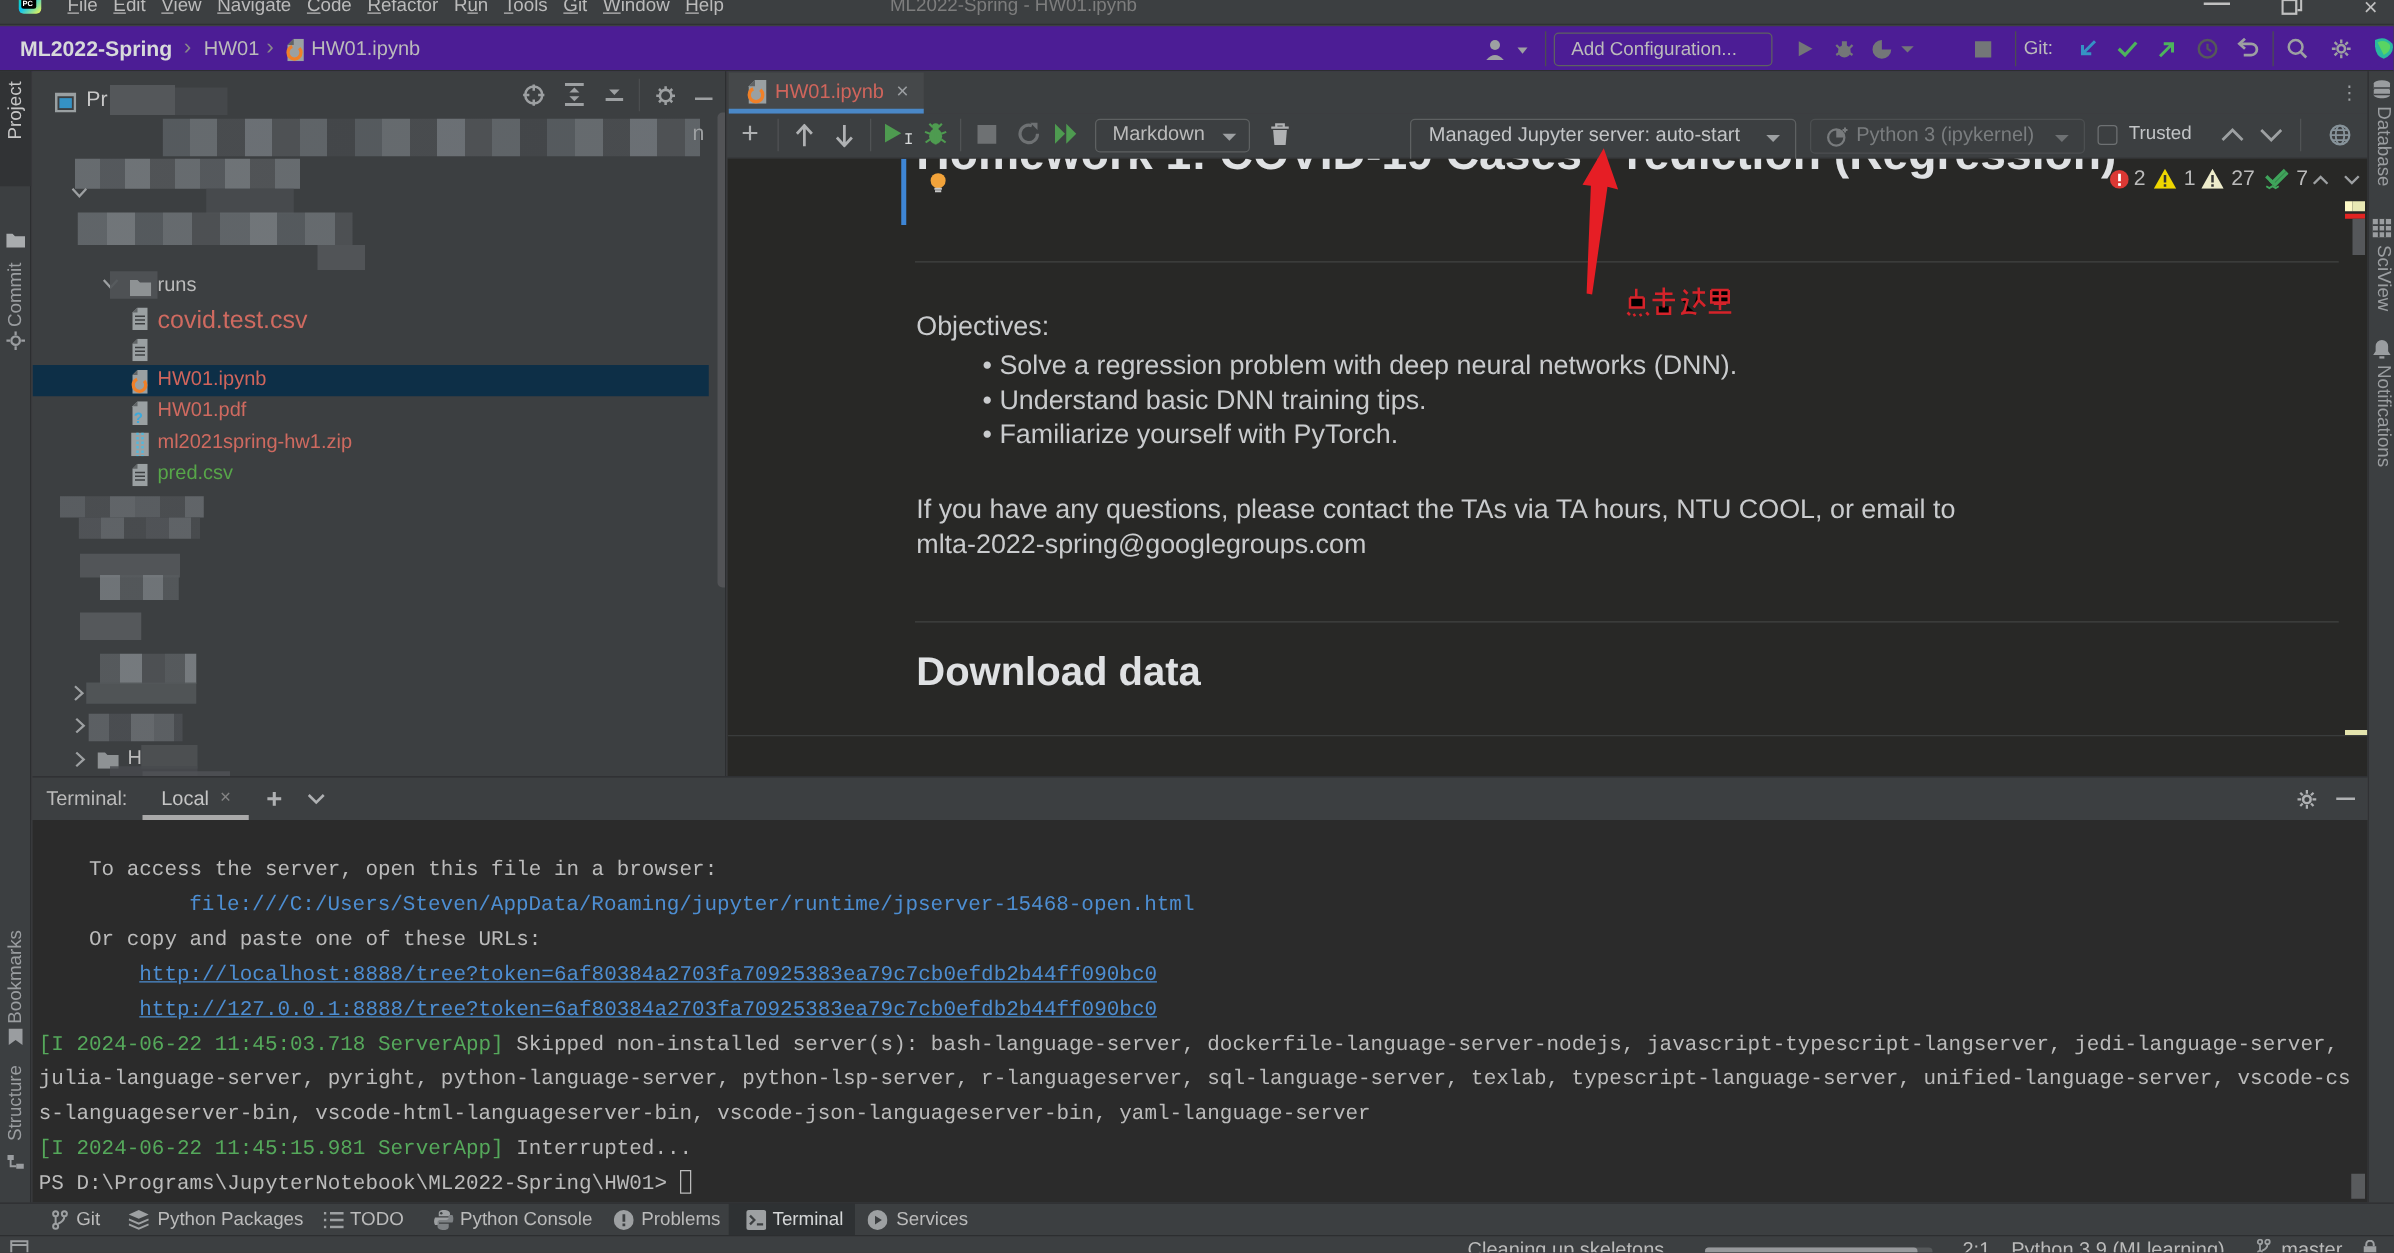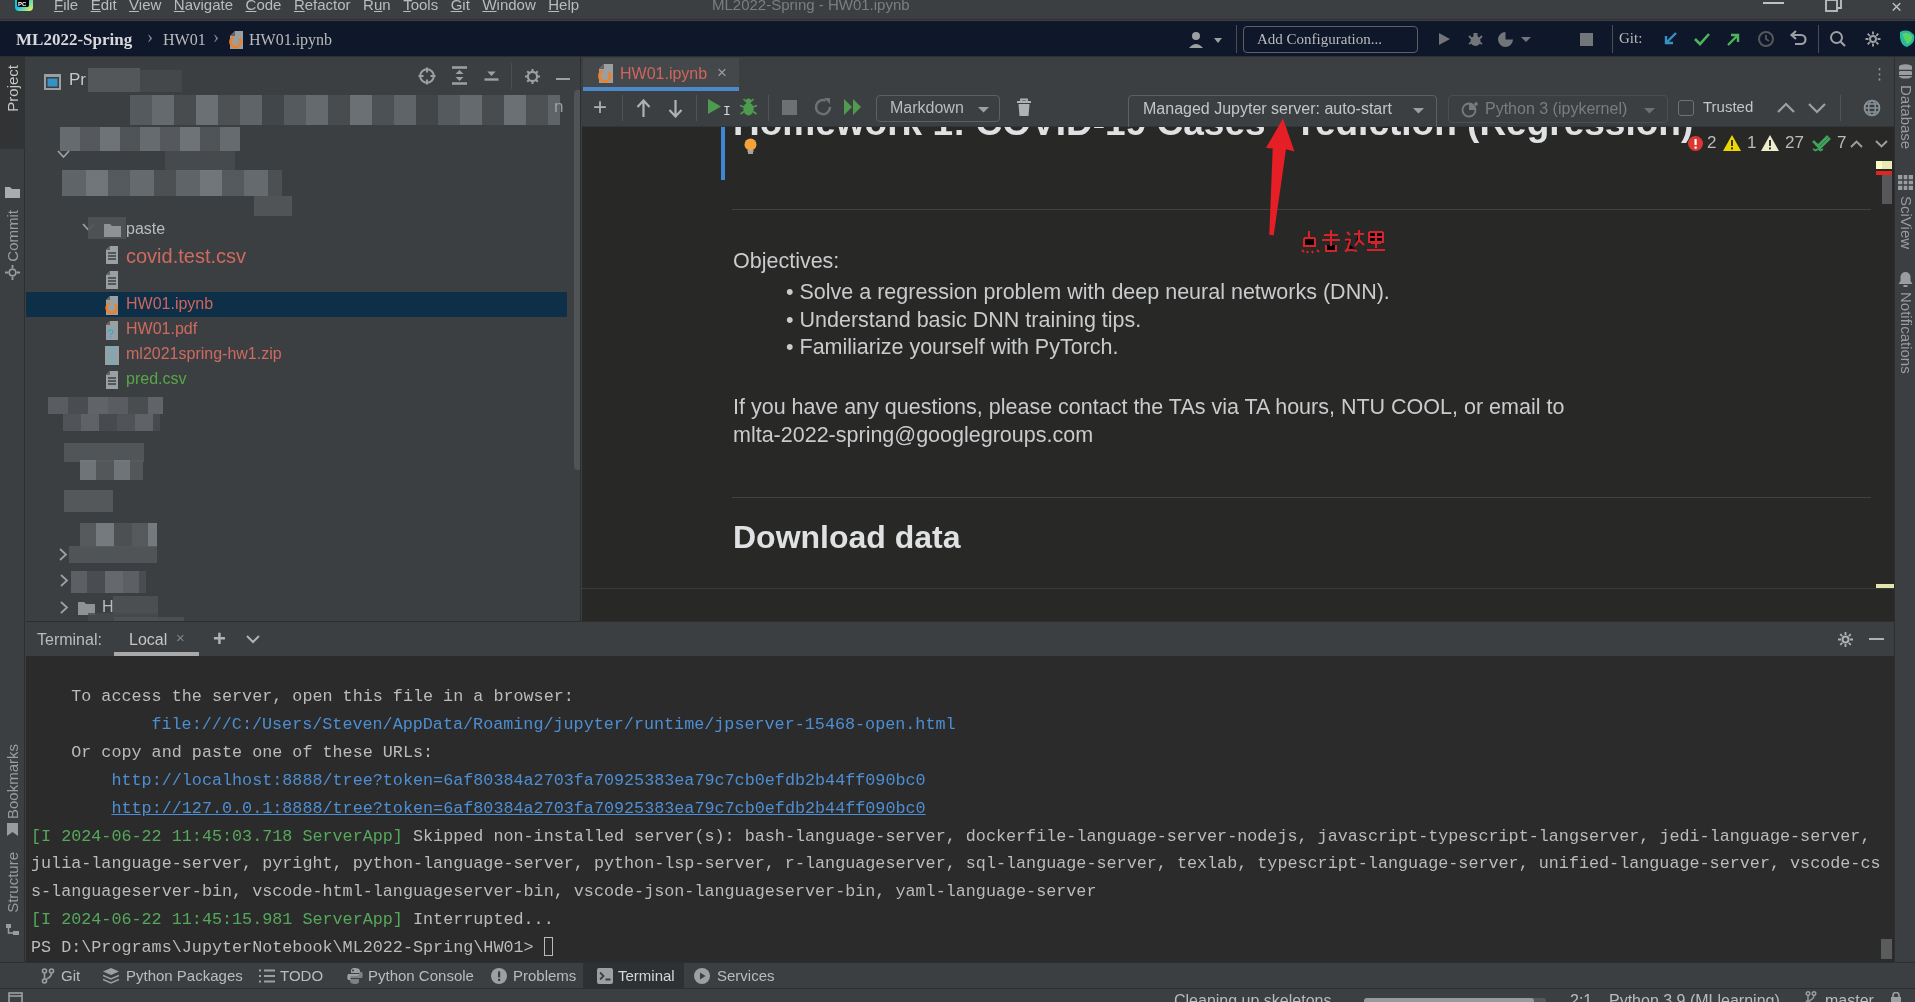--- a/index.html
+++ b/index.html
@@ -21,21 +21,21 @@
   <div class="abs" style="left:712px;top:-4px;font-size:15px;color:#7d7d7d;">ML2022-Spring - HW01.ipynb</div>
 
   <div class="abs" style="left:1763px;top:2px;width:21px;height:2px;background:#c0c0c0;"></div>
   <svg class="abs" style="left:1825px;top:-4px;" width="17" height="17" viewBox="0 0 17 17">
       <rect x="1" y="4" width="11" height="11" fill="none" stroke="#c0c0c0" stroke-width="1.8"></rect>
       <path d="M5 4 V1 h11 v11 h-3" fill="none" stroke="#c0c0c0" stroke-width="1.8"></path>
     </svg>
   <div class="abs" style="left:1891px;top:-4px;font-size:19px;color:#c0c0c0;">×</div>
 </div>
 
-<div class="abs" style="left:0;top:21px;width:1915px;height:36px;background:#0f172a;border-bottom:1px solid #2c2e30;font-family:Liberation Serif, serif;">
+<div class="abs" style="left:0;top:21px;width:1915px;height:36px;background:#4c1d95;border-bottom:1px solid #2c2e30;">
   <div class="abs" style="left:16px;top:9px;font-size:17px;font-weight:bold;color:#d7d9da;">ML2022-Spring</div>
   <div class="abs" style="left:147px;top:6px;font-size:18px;color:#8a8a8a;">›</div>
   <div class="abs" style="left:163px;top:10px;font-size:16px;color:#bbbbbb;">HW01</div>
   <div class="abs" style="left:213px;top:6px;font-size:18px;color:#8a8a8a;">›</div>
   <svg class="abs" style="left:228px;top:10px;" width="17" height="18" viewBox="0 0 17 18">
       <path d="M15 0 h-8 l-5 5 v13 h13 z" fill="#9aa0a2"></path>
       <path d="M7 0 l-5 5 h5 z" fill="#606466"></path>
       <circle cx="7.6" cy="11" r="5.2" fill="none" stroke="#f08028" stroke-width="2.6" stroke-dasharray="22 6"></circle>
     </svg>
   <div class="abs" style="left:249px;top:10px;font-size:16px;color:#bbbbbb;">HW01.ipynb</div>
@@ -161,21 +161,21 @@
   <div class="abs" style="left:228px;top:139px;width:38px;height:20px;background:#55585c;opacity:.85;"></div>
   <div class="abs" style="left:528px;top:40px;font-size:17px;color:#9da0a2;">n</div>
 
   <svg class="abs" style="left:56px;top:166px;" width="13" height="9" viewBox="0 0 13 9">
       <path d="M1 1 l5.5 6 L12 1" stroke="#9da0a2" stroke-width="1.8" fill="none"></path>
     </svg>
   <div class="abs" style="left:62px;top:160px;width:38px;height:22px;background:#505356;opacity:.9;"></div>
   <svg class="abs" style="left:78px;top:165px;" width="17" height="15" viewBox="0 0 17 15">
       <path d="M0 2 h6 l2 2 h9 v11 h-17 z" fill="#8e9294"></path>
     </svg>
-  <div class="abs" style="left:100px;top:163px;font-size:16px;color:#bbbbbb;">paste</div>
+  <div class="abs" style="left:100px;top:163px;font-size:16px;color:#bbbbbb;">runs</div>
   <svg class="abs" style="left:78px;top:189px;" width="16" height="18" viewBox="0 0 16 18">
       <path d="M14 0 h-8 l-4 4 v14 h12 z" fill="#9aa0a2"></path>
       <path d="M6 0 l-4 4 h4 z" fill="#606466"></path>
       <path d="M4 7 h8 M4 10 h8 M4 13 h8" stroke="#3c3f41" stroke-width="1.3"></path>
     </svg>
   <div class="abs" style="left:100px;top:188px;font-size:20px;color:#cf6a60;">covid.test.csv</div>
   <svg class="abs" style="left:78px;top:214px;" width="16" height="18" viewBox="0 0 16 18">
       <path d="M14 0 h-8 l-4 4 v14 h12 z" fill="#9aa0a2"></path>
       <path d="M6 0 l-4 4 h4 z" fill="#606466"></path>
       <path d="M4 7 h8 M4 10 h8 M4 13 h8" stroke="#3c3f41" stroke-width="1.3"></path>
@@ -410,21 +410,21 @@
         <circle cx="8.5" cy="8.5" r="3" fill="none" stroke="#afb1b3" stroke-width="2"></circle>
         <path d="M8.5 1 v3 M8.5 13 v3 M1 8.5 h3 M13 8.5 h3 M3.2 3.2 l2 2 M11.8 11.8 l2 2 M3.2 13.8 l2-2 M11.8 5.2 l2-2" stroke="#afb1b3" stroke-width="1.8"></path>
       </svg>
     <div class="abs" style="left:1843px;top:16px;width:15px;height:2px;background:#afb1b3;"></div>
   </div>
 
   <div class="abs" style="left:0;top:35px;width:1868px;height:306px;background:#2b2b2b;">
     <pre class="mono" style="position:absolute;left:5px;top:27px;font-size:16.75px;line-height:27.9px;color:#bbbbbb;"><span>    To access the server, open this file in a browser:</span>
 <span>        <span style="color:#4d8ed2;margin-left:40px;">file:///C:/Users/Steven/AppData/Roaming/jupyter/runtime/jpserver-15468-open.html</span></span>
 <span>    Or copy and paste one of these URLs:</span>
-<span>        <span style="color:#4d8ed2;">http://localhost:8888/tree?token=6af80384a2703fa70925383ea79c7cb0efdb2b44ff090bc0</span></span>
+<span>        <span style="color:#4d8ed2;text-decoration:underline;">http://localhost:8888/tree?token=6af80384a2703fa70925383ea79c7cb0efdb2b44ff090bc0</span></span>
 <span>        <span style="color:#4d8ed2;text-decoration:underline;">http://127.0.0.1:8888/tree?token=6af80384a2703fa70925383ea79c7cb0efdb2b44ff090bc0</span></span>
 <span><span style="color:#55a85b;">[I 2024-06-22 11:45:03.718 ServerApp]</span> Skipped non-installed server(s): bash-language-server, dockerfile-language-server-nodejs, javascript-typescript-langserver, jedi-language-server,</span>
 <span>julia-language-server, pyright, python-language-server, python-lsp-server, r-languageserver, sql-language-server, texlab, typescript-language-server, unified-language-server, vscode-cs</span>
 <span>s-languageserver-bin, vscode-html-languageserver-bin, vscode-json-languageserver-bin, yaml-language-server</span>
 <span><span style="color:#55a85b;">[I 2024-06-22 11:45:15.981 ServerApp]</span> Interrupted...</span>
 <span>PS D:\Programs\JupyterNotebook\ML2022-Spring\HW01&gt; <span style="display:inline-block;width:9px;height:19px;border:1.5px solid #bbbbbb;vertical-align:-4px;"></span></span></pre>
     <div class="abs" style="left:1855px;top:283px;width:11px;height:20px;background:#595b5d;"></div>
   </div>
 </div>
 

